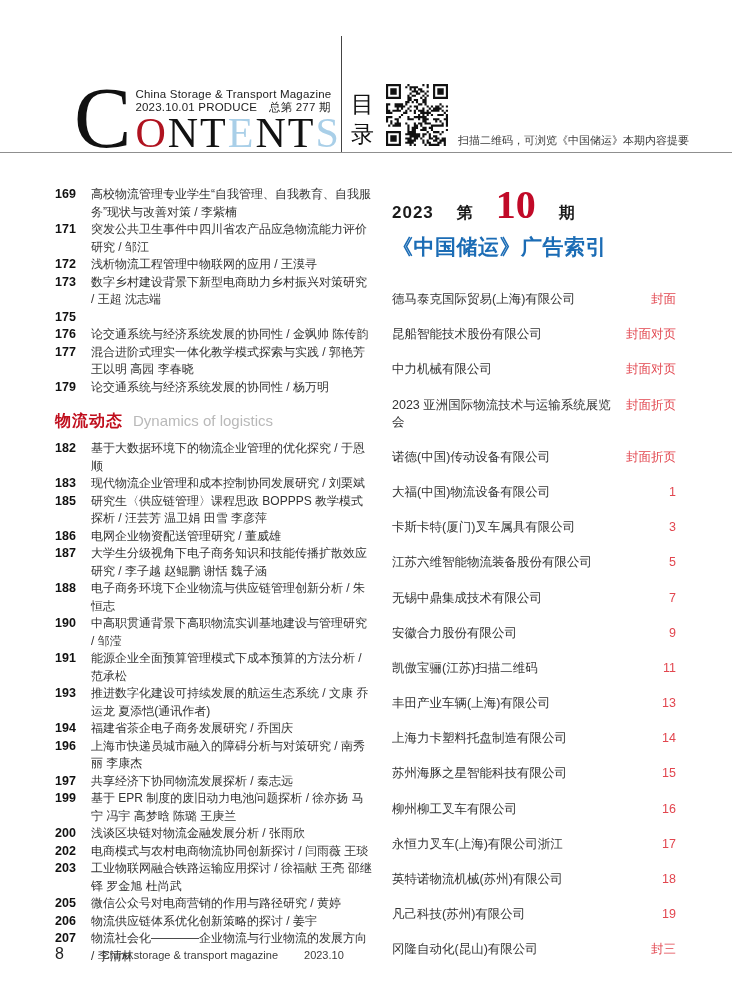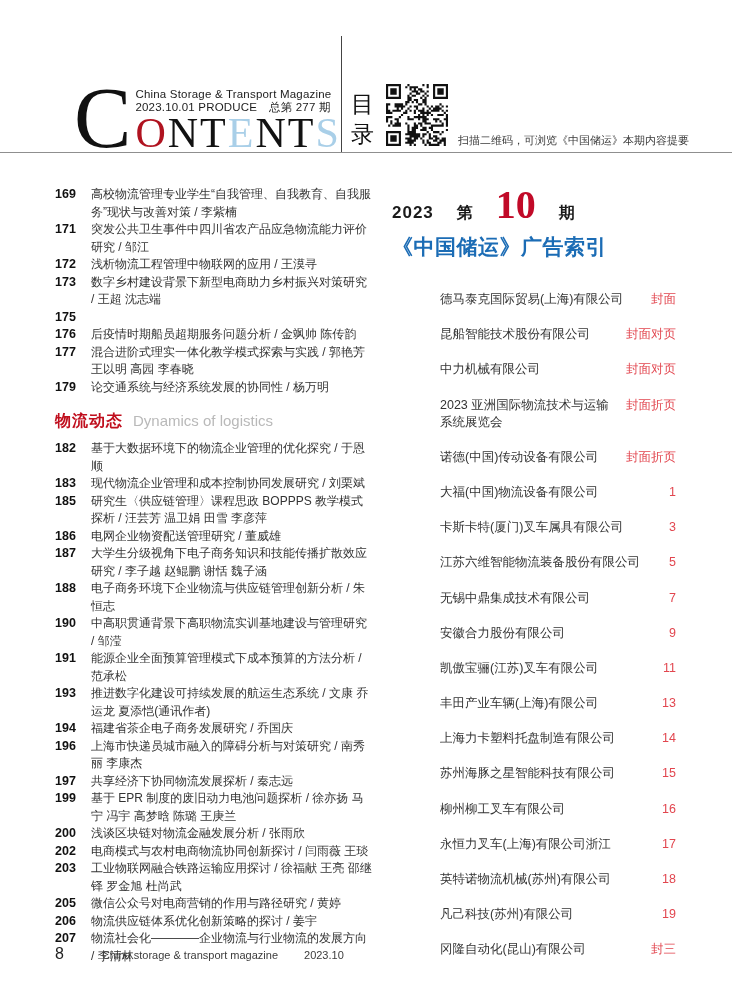--- a/index.html
+++ b/index.html
@@ -31,21 +31,21 @@
   .section-head .en{margin-left:10px;font-family:Liberation Sans, sans-serif;font-size:15px;color:#b9b9b9;}
 
   
   .right-col{position:absolute;left:392px;top:190px;width:284px;}
   .issue-line{display:flex;align-items:baseline;gap:23px;}
   .issue-line .yr{font-size:17px;font-weight:bold;color:#1a1a1a;letter-spacing:1px;}
   .issue-line .zh{font-size:16px;font-weight:bold;color:#1a1a1a;}
   .issue-line .no{font-family:"Liberation Serif","DejaVu Serif",serif;font-size:40px;font-weight:bold;color:#c10a28;line-height:30px;}
   .index-title{margin-top:9px;font-size:21px;font-weight:bold;color:#1b6cb5;letter-spacing:.5px;}
   .ad-list{margin-top:30px;}
-  .ad-row{display:flex;justify-content:space-between;align-items:baseline;margin-bottom:18.2px;margin-left:48px;}
+  .ad-row{display:flex;justify-content:space-between;align-items:baseline;margin-bottom:18.2px;}
   .ad-row .name{font-size:12.5px;color:#333;}
   .ad-row .pg{font-size:12.5px;color:#e2464f;text-align:right;flex:0 0 auto;margin-left:8px;}
 
   
   .footer{position:absolute;left:55px;top:945px;display:flex;align-items:baseline;}
   .footer .pgnum{font-size:16px;color:#222;}
   .footer .mag{margin-left:38px;font-size:11px;color:#3c3c3c;}
   .footer .iss{margin-left:26px;font-size:11px;color:#3c3c3c;}
 </style>
 </head>
@@ -106,21 +106,21 @@
         <span class="num">173</span>
         <span class="txt">数字乡村建设背景下新型电商助力乡村振兴对策研究 / 王超 沈志端</span>
       </div>
 
       <div class="entry">
         <span class="num">175</span>
       </div>
 
       <div class="entry">
         <span class="num">176</span>
-        <span class="txt">后疫情时期船员超期服务问题分析 / 金飒帅 陈传韵</span>
+        <span class="txt">论交通系统与经济系统发展的协同性 / 金飒帅 陈传韵</span>
       </div>
 
       <div class="entry">
         <span class="num">177</span>
         <span class="txt">混合进阶式理实一体化教学模式探索与实践 / 郭艳芳 王以明 高园 李春晓</span>
       </div>
 
       <div class="entry">
         <span class="num">179</span>
         <span class="txt">论交通系统与经济系统发展的协同性 / 杨万明</span>
@@ -285,21 +285,21 @@
           <span class="name">无锡中鼎集成技术有限公司</span>
           <span class="pg">7</span>
         </div>
 
         <div class="ad-row">
           <span class="name">安徽合力股份有限公司</span>
           <span class="pg">9</span>
         </div>
 
         <div class="ad-row">
-          <span class="name">凯傲宝骊(江苏)叉车有限公司</span>
+          <span class="name">凯傲宝骊(江苏)扫描二维码</span>
           <span class="pg">11</span>
         </div>
 
         <div class="ad-row">
           <span class="name">丰田产业车辆(上海)有限公司</span>
           <span class="pg">13</span>
         </div>
 
         <div class="ad-row">
           <span class="name">上海力卡塑料托盘制造有限公司</span>

